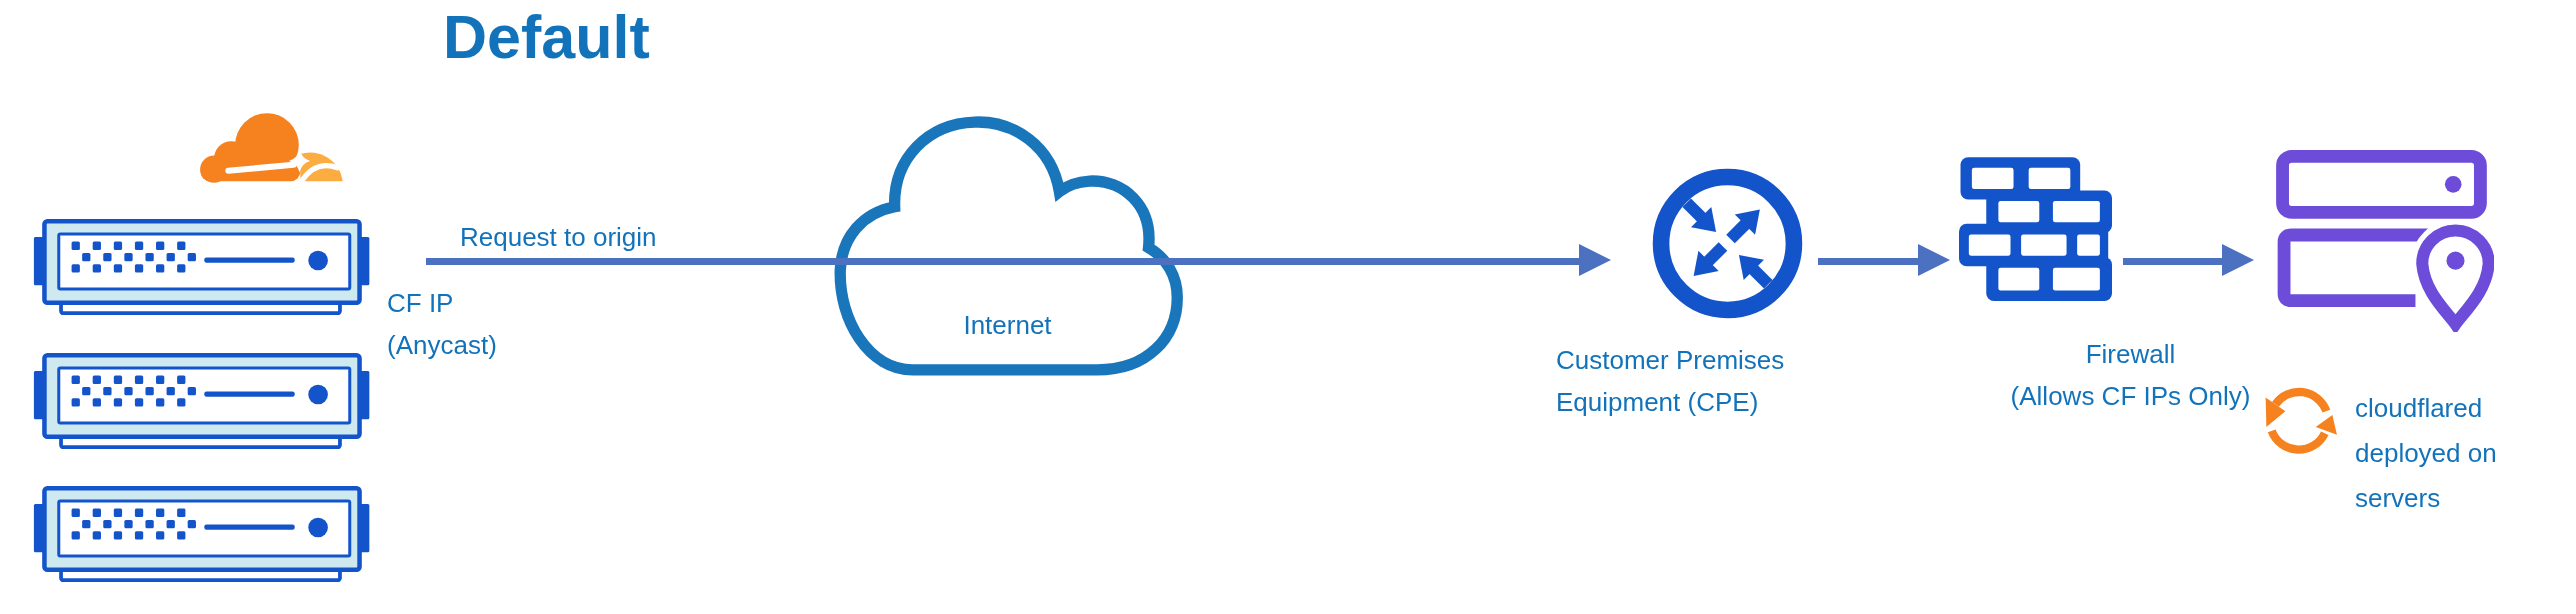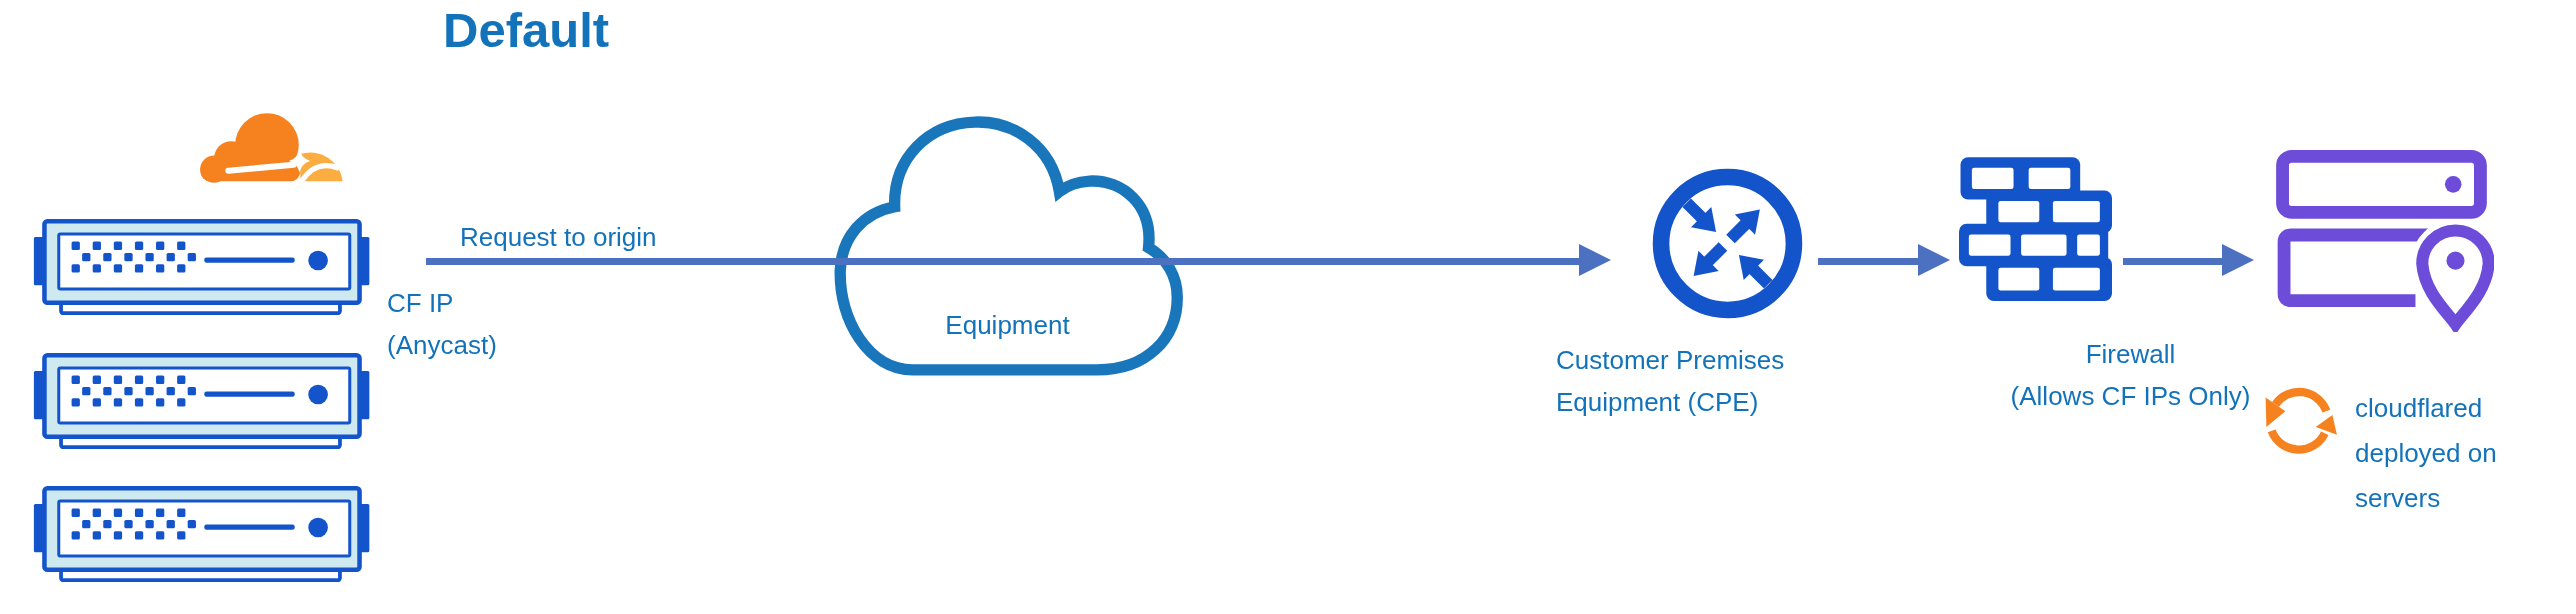--- a/index.html
+++ b/index.html
@@ -2,21 +2,21 @@
 <html style="--label: #1373BA; --icon-blue: #1454CB; --arrow: #4D71C1; --cloud-stroke: #1976BB; --purple: #6C4CD8; --orange: #F6821F; --orange-light: #FBAD41; --wordmark: #1B1B1B; --server-band: #CFE9F1; --background: #FFFFFF;font-size:12px"><head>
 <meta charset="utf-8">
 <style>
   html,body{margin:0;padding:0;background:#fff;}
   #canvas{
     position:relative;width:2576px;height:614px;background:var(--background,#fff);
     font-family:"Liberation Sans","DejaVu Sans",sans-serif;overflow:hidden;
   }
   .abs{position:absolute;}
   #title{
-    left:443px;top:1.5px;font-size:49px;font-weight:600;color:var(--label);
+    left:443px;top:1.5px;font-size:61px;font-weight:600;color:var(--label);
     letter-spacing:0px;
   }
   .lbl{color:var(--label);font-size:26px;line-height:42px;white-space:pre;}
   .center{text-align:center;}
   
   #cf-logo{left:45px;top:107px;width:303px;height:109px;}
   #cf-logo .cloud-svg{position:absolute;left:144px;top:0;}
   #cf-wordmark{
     position:absolute;left:0px;top:76px;font-size:33px;font-weight:700;
     letter-spacing:7.6px;color:var(--wordmark);white-space:nowrap;
@@ -111,21 +111,21 @@
          C446 130 406 96 362 98 C346 99 332 104 322 112
          C312 52 262 18 210 20 C148 22 102 68 104 132
          C62 140 34 172 32 216 C30 282 70 348 128 348 Z"></path>
   </svg>
 
   <div class="abs lbl" style="left:460px;top:216px">Request to origin</div>
   <div class="abs hline" style="left:426px;top:258px;width:1155px"></div>
   <div class="abs ahead" style="left:1579px;top:244px"></div>
   <div class="abs lbl" style="left:387px;top:282px"><span>CF IP</span><br><span>(Anycast)</span></div>
 
-  <div class="abs lbl center" style="left:932px;top:304px;width:151px">Equipment</div>
+  <div class="abs lbl center" style="left:932px;top:304px;width:151px">Internet</div>
 
   <svg class="abs" style="left:1652px;top:168px" width="151" height="151" viewBox="0 0 200 200">
     <circle cx="100" cy="100" r="88" fill="#ffffff" stroke="var(--icon-blue)" stroke-width="22"></circle>
     <g stroke="var(--icon-blue)" stroke-width="16" fill="var(--icon-blue)">
       <g transform="translate(46,46) rotate(45)">
           <line x1="0" y1="0" x2="32" y2="0"></line>
           <polygon points="27,-19 27,19 55,0" stroke="none"></polygon>
         </g>
       <g transform="translate(104,94) rotate(-45)">
           <line x1="0" y1="0" x2="32" y2="0"></line>

